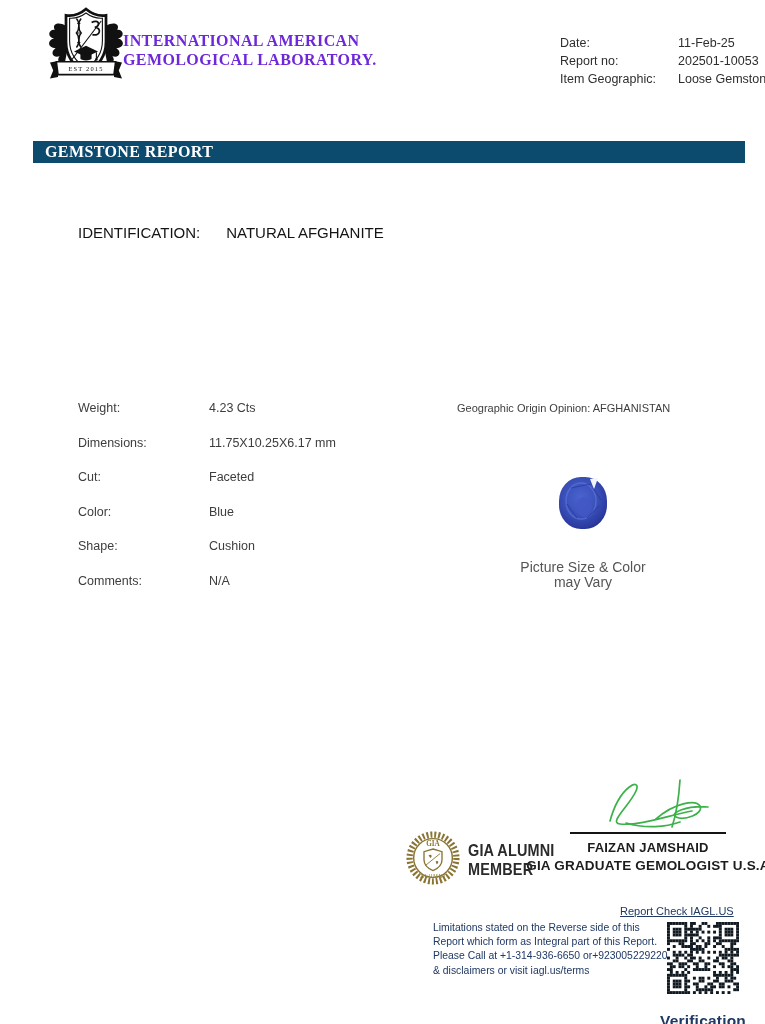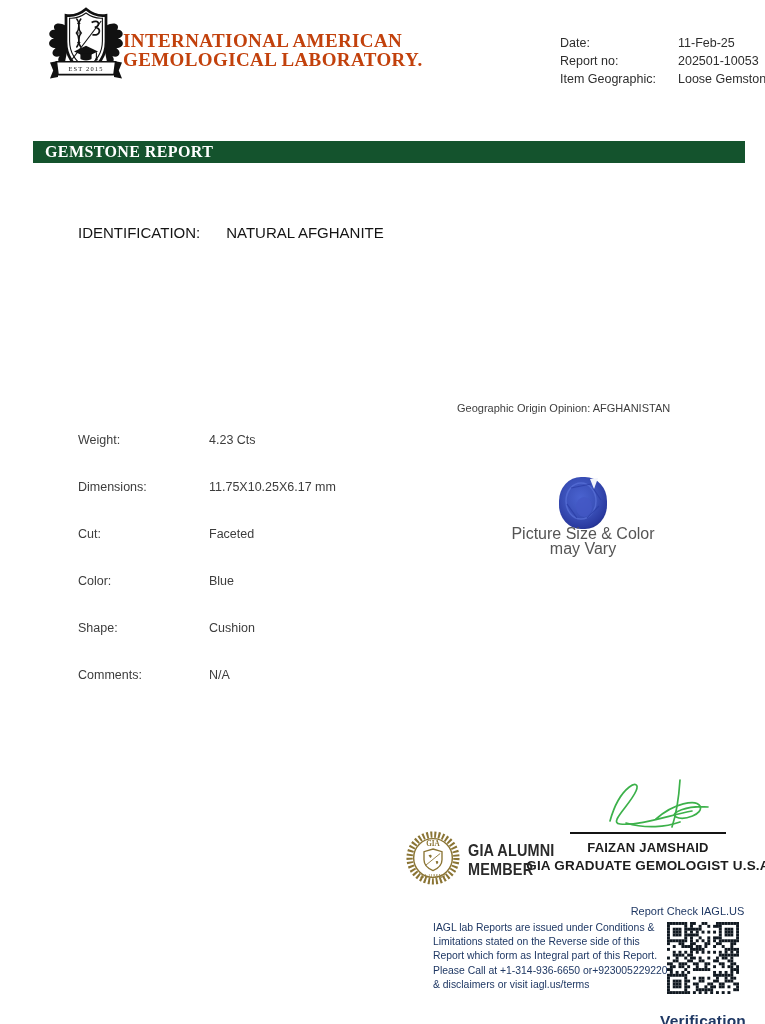--- a/index.html
+++ b/index.html
@@ -7,58 +7,58 @@
   #page {
     position:relative; width:765px; height:1024px; background:#ffffff;
     font-family:"Liberation Sans", sans-serif; overflow:hidden; margin:0 auto;
   }
 
   
   #logo { position:absolute; left:42px; top:4px; width:88px; height:82px; }
   #org-title {
     position:absolute; left:123px; top:31px;
     font-family:"Liberation Serif", serif; font-weight:bold;
-    font-size:19px; line-height:19px; color:#c2410c; letter-spacing:.4px;
+    font-size:16px; line-height:19px; color:#6d28d9; letter-spacing:.4px;
     white-space:nowrap;
   }
   #meta-block {
     position:absolute; left:560px; top:34px;
     display:grid; grid-template-columns:118px auto;
     font-size:12.5px; line-height:18px; color:#2e2e2e; white-space:nowrap;
   }
 
   
   #banner {
     position:absolute; left:33px; top:141px; width:712px; height:22px;
-    background:#14532d; color:#ffffff;
+    background:#0c4a6e; color:#ffffff;
     font-family:"Liberation Serif", serif; font-weight:bold;
     font-size:16px; line-height:22px; padding-left:12px; letter-spacing:.4px;
   }
 
   
   #identification {
     position:absolute; left:78px; top:224px;
     font-size:15px; color:#141414; white-space:nowrap;
   }
   #identification .val { margin-left:26px; }
 
   
   #props { position:absolute; left:78px; top:401px; }
-  .prop-row { display:flex; margin-bottom:19.5px; font-size:12.5px; line-height:15px; color:#3d3d3d;margin-top:32px; }
+  .prop-row { display:flex; margin-bottom:19.5px; font-size:12.5px; line-height:15px; color:#3d3d3d; }
   .prop-row .lbl { width:131px; }
 
   
   #origin-line {
     position:absolute; left:457px; top:402px;
     font-size:11px; color:#3d3d3d; white-space:nowrap;
   }
   #gem { position:absolute; left:557px; top:474px; width:52px; height:58px; }
   #gem-caption {
-    position:absolute; left:503px; top:526px; width:160px;
-    text-align:center; font-size:16px; line-height:15px; color:#555555;
+    position:absolute; left:503px; top:560px; width:160px;
+    text-align:center; font-size:14px; line-height:15px; color:#555555;
   }
 
   
   #signature-svg { position:absolute; left:596px; top:775px; width:135px; height:55px; }
   #signature-line { position:absolute; left:570px; top:832px; width:156px; height:2px; background:#141414; }
   #signer-name {
     position:absolute; left:528px; top:840px; width:240px; text-align:center;
     font-size:13px; font-weight:bold; color:#1c1c1c; letter-spacing:.2px;
   }
   #signer-cred {
@@ -67,22 +67,22 @@
   }
   #gia-seal { position:absolute; left:406px; top:831px; width:54px; height:54px; }
   #alumni-text {
     position:absolute; left:468px; top:841px;
     font-size:17px; line-height:19px; font-weight:bold; color:#2a2a2a;
     transform:scaleX(.85); transform-origin:left top; letter-spacing:.2px; white-space:nowrap;
   }
 
   
   #report-check {
-    position:absolute; left:620px; top:905px; width:135px; text-align:center;
-    font-size:11px; color:#1f3864; cursor:pointer; white-space:nowrap;
+    position:absolute; left:620px; top:905px; width:135px; text-align:left;
+    font-size:11px; color:#1f3864; cursor:pointer; white-space:nowrap;text-decoration:underline;
   }
   #disclaimer {
     position:absolute; left:433px; top:921px; width:230px;
     font-size:10.4px; line-height:14.2px; color:#1f3864; white-space:nowrap;
   }
   #qr { position:absolute; left:667px; top:922px; width:72px; height:72px; fill:#101820; }
   #verification {
     position:absolute; left:652px; top:1012px; width:102px; text-align:center;
     font-size:15.5px; font-weight:bold; color:#1f3864; letter-spacing:.2px;
   }
@@ -219,21 +219,20 @@
   </svg>
 
   <div id="alumni-text">
     <div>GIA ALUMNI</div>
     <div>MEMBER</div>
   </div>
 
   <div id="report-check">Report Check IAGL.US</div>
 
   <div id="disclaimer">
-    <div>IAGL lab Reports are issued under Conditions &amp;</div>
     <div>Limitations stated on the Reverse side of this</div>
     <div>Report which form as Integral part of this Report.</div>
     <div>Please Call at +1-314-936-6650 or+923005229220</div>
     <div>&amp; disclaimers or visit iagl.us/terms</div>
   </div>
 
   <svg id="qr" viewBox="0 0 72 72">
       <rect x="0.00" y="0.00" width="2.93" height="2.93"></rect>
       <rect x="2.88" y="0.00" width="2.93" height="2.93"></rect>
       <rect x="5.76" y="0.00" width="2.93" height="2.93"></rect>

